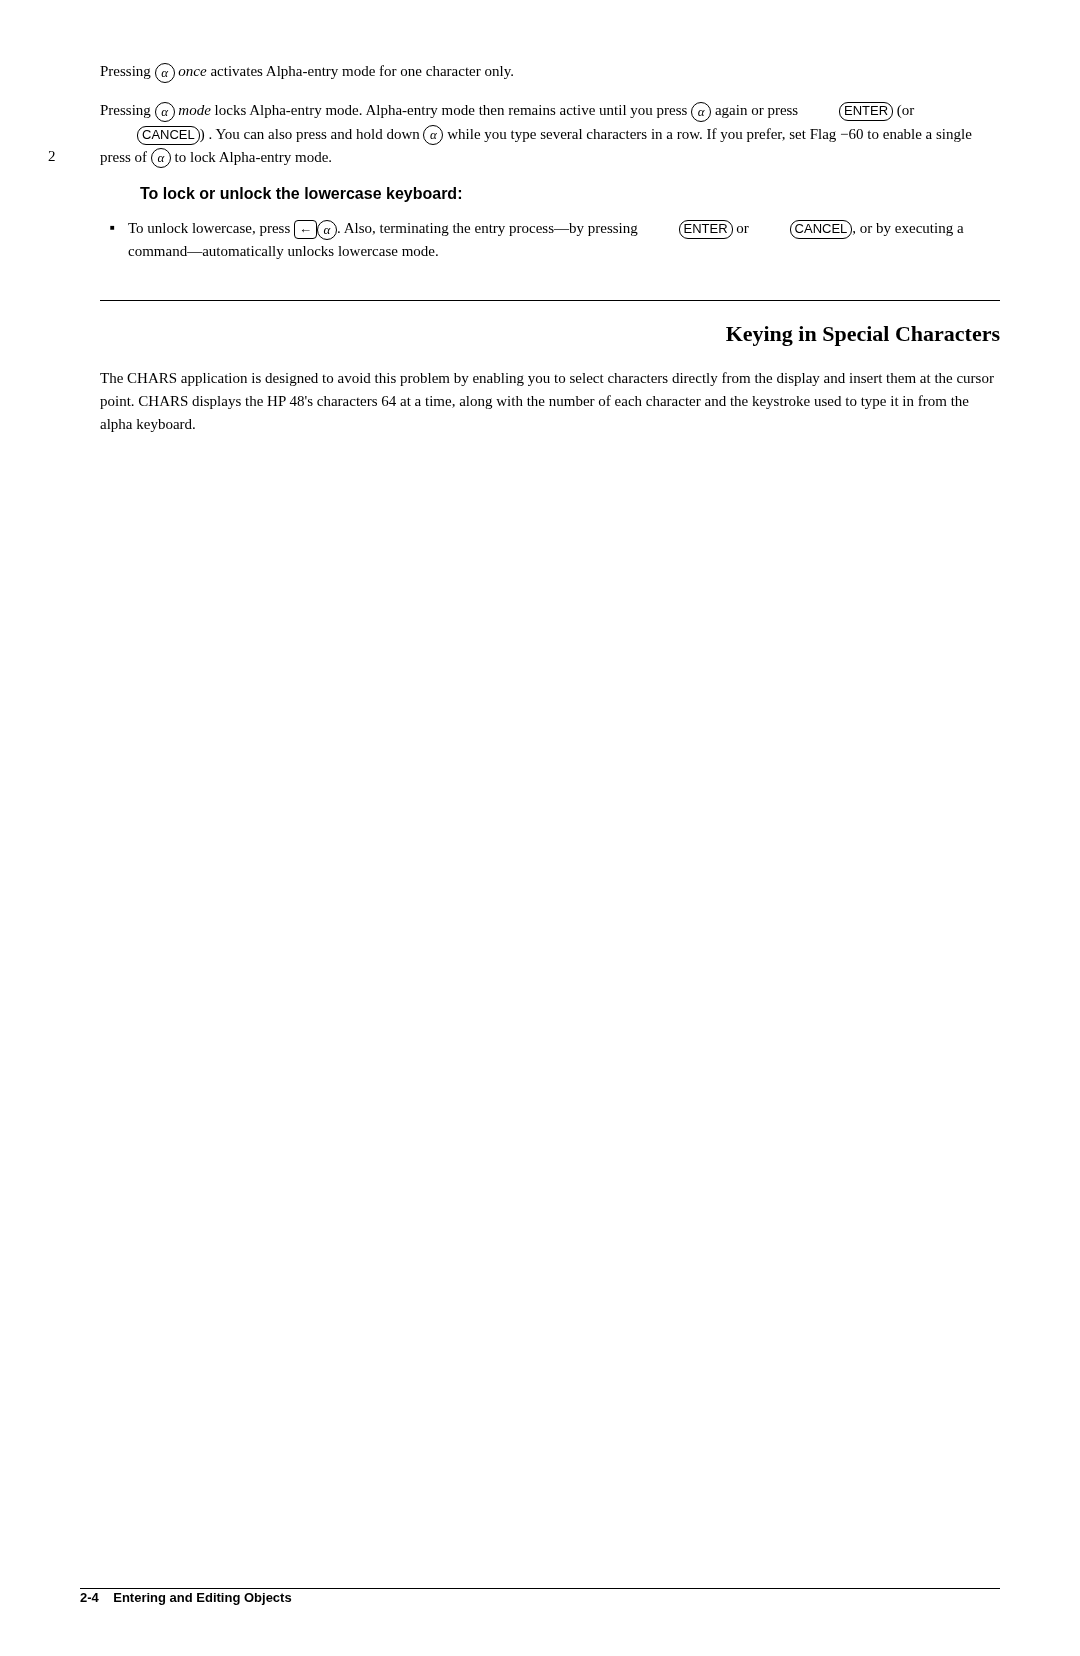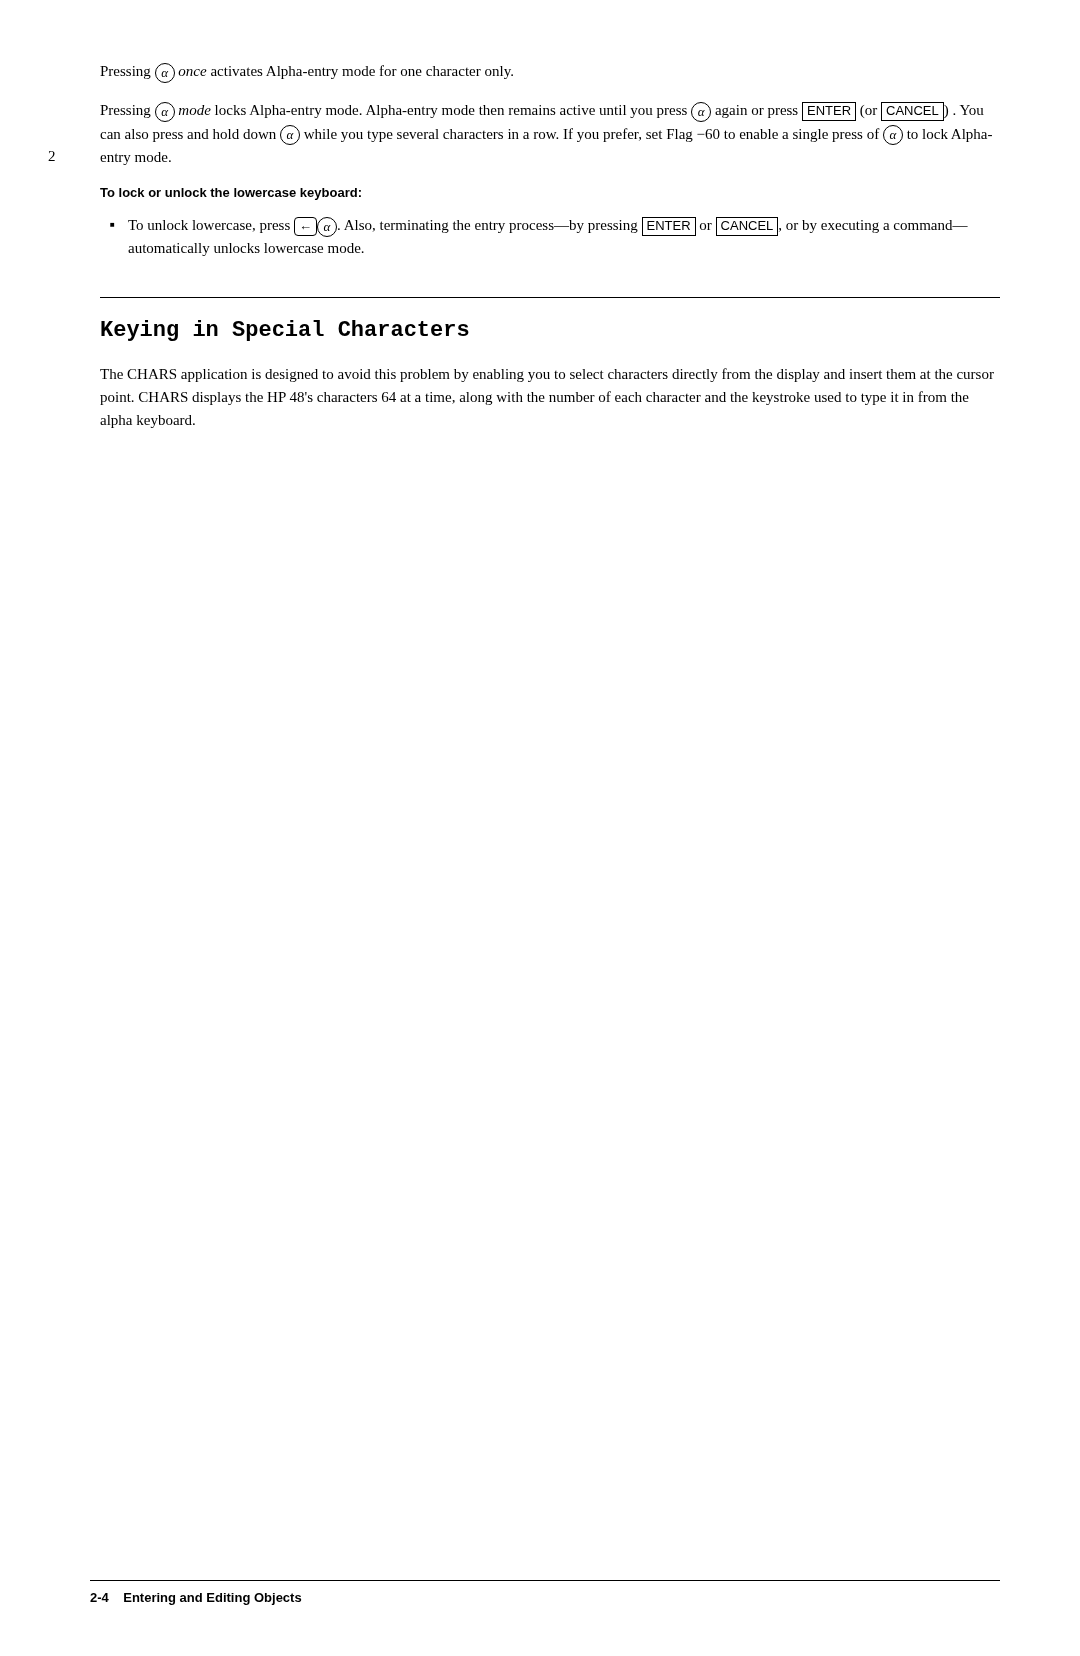--- a/index.html
+++ b/index.html
@@ -41,27 +41,28 @@
       font-size: 15px;
       line-height: 1.55;
       margin-bottom: 16px;
     }
 
     .kbd-inline {
       display: inline-flex;
       align-items: center;
       justify-content: center;
       border: 1.5px solid #000;
-      border-radius: 0;
+      border-radius: 9px;
       padding: 0px 4px;
       font-family: Arial, sans-serif;
       font-size: 13px;
       line-height: 1.3;
       vertical-align: middle;
       min-width: 20px;
+      margin-left: 37px;
     }
 
     .kbd-circle {
       display: inline-flex;
       align-items: center;
       justify-content: center;
       border: 1.5px solid #000;
       border-radius: 50%;
       width: 20px;
       height: 20px;
@@ -80,24 +81,25 @@
       padding: 0px 4px;
       font-family: Arial, sans-serif;
       font-size: 13px;
       line-height: 1.3;
       vertical-align: middle;
       min-width: 22px;
     }
 
     .subheading {
       font-family: Arial, Helvetica, sans-serif;
-      font-size: 13px;
+      font-size: 16px;
       font-weight: bold;
       margin-bottom: 14px;
       margin-top: 6px;
+      margin-left: 40px;
     }
 
     .bullet-list {
       list-style: none;
       margin-bottom: 16px;
       padding-left: 10px;
     }
 
     .bullet-list li {
       font-family: 'Times New Roman', Times, serif;
@@ -124,34 +126,33 @@
       font-size: 15px;
     }
 
     hr.section-divider {
       border: none;
       border-top: 1.5px solid #000;
       margin: 36px 0 20px 0;
     }
 
     .section-title {
-      font-family: Liberation Mono, monospace;
+      font-family: Liberation Serif, serif;
       font-size: 22px;
       font-weight: bold;
       margin-bottom: 20px;
+      text-align: right;
     }
 
     .footer-bar {
       position: absolute;
       bottom: 50px;
       left: 80px;
       right: 80px;
       border-top: 1px solid #000;
-      padding-top: 8px;
-      margin-left: 10px;
     }
 
     .footer-text {
       font-family: Arial, Helvetica, sans-serif;
       font-size: 13px;
       font-weight: bold;
     }
   </style>
 </head>
 <body>

